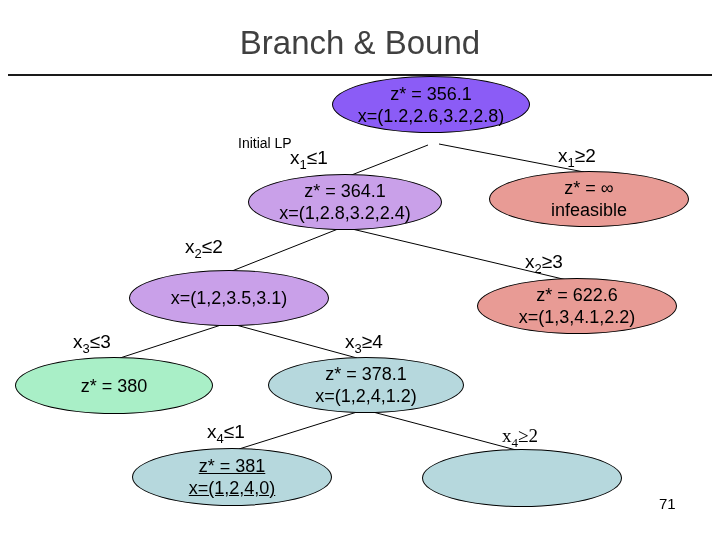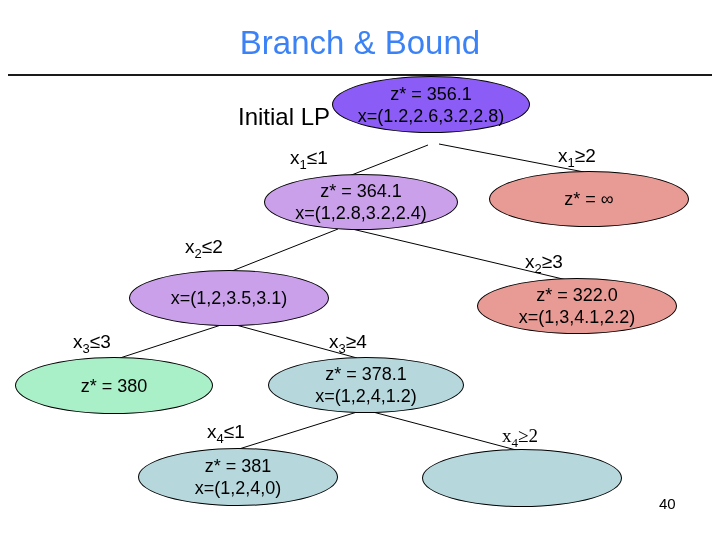--- a/index.html
+++ b/index.html
@@ -8,38 +8,38 @@
     font-family:"Liberation Sans","DejaVu Sans",sans-serif;color:#000;
   }
   .title{
     position:absolute;left:0;top:24px;width:720px;text-align:center;
     font-size:33px;font-weight:normal;letter-spacing:0px;
   }
   .rule{
     position:absolute;left:8px;top:74px;width:704px;height:0;
     border-top:2px solid #1a1a1a;
   }
-  .annot{position:absolute;font-size:24px;}
+  .annot{position:absolute;font-size:14px;margin-top:32px;}
   .edges{position:absolute;left:0;top:0;pointer-events:none;}
   .node{
     position:absolute;border:1px solid #000;border-radius:50%;
     display:flex;flex-direction:column;align-items:center;justify-content:center;
     text-align:center;box-sizing:border-box;
   }
   .node .nl{font-size:18px;line-height:22px;white-space:nowrap;}
   .elabel{position:absolute;font-size:19px;white-space:nowrap;}
   .elabel sub{font-size:13px;}
   .pageno{position:absolute;left:659px;top:495px;font-size:15px;}
 </style>
 </head>
 <body>
 
 <div class="slide">
 
-  <div class="title" style="color: #3b82f6;">Branch &amp; Bound</div>
+  <div class="title" style="color: #404040;">Branch &amp; Bound</div>
 
   <div class="rule"></div>
 
   <svg class="edges" width="720" height="540">
     <line x1="428" y1="145" x2="349" y2="176" stroke="#000" stroke-width="1"></line>
     <line x1="439" y1="144" x2="584" y2="172" stroke="#000" stroke-width="1"></line>
     <line x1="338" y1="229" x2="232" y2="271" stroke="#000" stroke-width="1"></line>
     <line x1="352" y1="229" x2="567" y2="280" stroke="#000" stroke-width="1"></line>
     <line x1="221" y1="325" x2="120" y2="358" stroke="#000" stroke-width="1"></line>
     <line x1="236" y1="325" x2="357" y2="358" stroke="#000" stroke-width="1"></line>
@@ -47,48 +47,49 @@
     <line x1="373" y1="412" x2="516" y2="450" stroke="#000" stroke-width="1"></line>
   </svg>
 
   <div class="annot" style="left:238px;top:103px;">Initial LP</div>
 
   <div class="node" style="left: 332px; top: 76px; width: 198px; height: 57px; background-color: #8b5cf6;">
     <div class="nl">z* = 356.1</div>
     <div class="nl">x=(1.2,2.6,3.2,2.8)</div>
   </div>
 
-  <div class="node" style="left: 264px; top: 174px; width: 194px; height: 56px; background-color: rgb(201, 160, 233);">
+  <div class="node" style="left: 248px; top: 174px; width: 194px; height: 56px; background-color: rgb(201, 160, 233);">
     <div class="nl">z* = 364.1</div>
     <div class="nl">x=(1,2.8,3.2,2.4)</div>
   </div>
 
   <div class="node" style="left: 489px; top: 171px; width: 200px; height: 56px; background-color: rgb(232, 155, 149);">
     <div class="nl">z* = ∞</div>
+    <div class="nl">infeasible</div>
   </div>
 
   <div class="node" style="left: 129px; top: 270px; width: 200px; height: 56px; background-color: rgb(201, 160, 233);">
     <div class="nl">x=(1,2,3.5,3.1)</div>
   </div>
 
   <div class="node" style="left: 477px; top: 278px; width: 200px; height: 56px; background-color: rgb(232, 155, 149);">
-    <div class="nl">z* = 322.0</div>
+    <div class="nl">z* = 622.6</div>
     <div class="nl">x=(1,3,4.1,2.2)</div>
   </div>
 
   <div class="node" style="left: 15px; top: 357px; width: 198px; height: 57px; background-color: rgb(169, 239, 199);">
     <div class="nl">z* = 380</div>
   </div>
 
   <div class="node" style="left: 268px; top: 357px; width: 196px; height: 56px; background-color: rgb(182, 216, 221);">
     <div class="nl">z* = 378.1</div>
     <div class="nl">x=(1,2,4,1.2)</div>
   </div>
 
-  <div class="node" style="left: 138px; top: 448px; width: 200px; height: 58px; background-color: rgb(182, 216, 221);">
+  <div class="node" style="left: 132px; top: 448px; width: 200px; height: 58px; background-color: rgb(182, 216, 221); text-decoration: underline;">
     <div class="nl">z* = 381</div>
     <div class="nl">x=(1,2,4,0)</div>
   </div>
 
   <div class="node" style="left: 422px; top: 449px; width: 200px; height: 58px; background-color: rgb(182, 216, 221);">
     <div class="nl"></div>
     <div class="nl"></div>
   </div>
 
   <div class="elabel" style="left:290px;top:147px;">
@@ -99,24 +100,24 @@
   </div>
   <div class="elabel" style="left:185px;top:236px;">
     <span>x</span><sub>2</sub><span>≤2</span>
   </div>
   <div class="elabel" style="left:525px;top:251px;">
     <span>x</span><sub>2</sub><span>≥3</span>
   </div>
   <div class="elabel" style="left:73px;top:331px;">
     <span>x</span><sub>3</sub><span>≤3</span>
   </div>
-  <div class="elabel" style="left:329px;top:331px;text-align:right;">
+  <div class="elabel" style="left:345px;top:331px;text-align:right;">
     <span>x</span><sub>3</sub><span>≥4</span>
   </div>
   <div class="elabel" style="left:207px;top:421px;">
     <span>x</span><sub>4</sub><span>≤1</span>
   </div>
   <div class="elabel" style="left:502px;top:425px;font-family:Liberation Serif, serif;">
     <span>x</span><sub>4</sub><span>≥2</span>
   </div>
 
-  <div class="pageno">40</div>
+  <div class="pageno">71</div>
 </div>
 
 </body></html>

